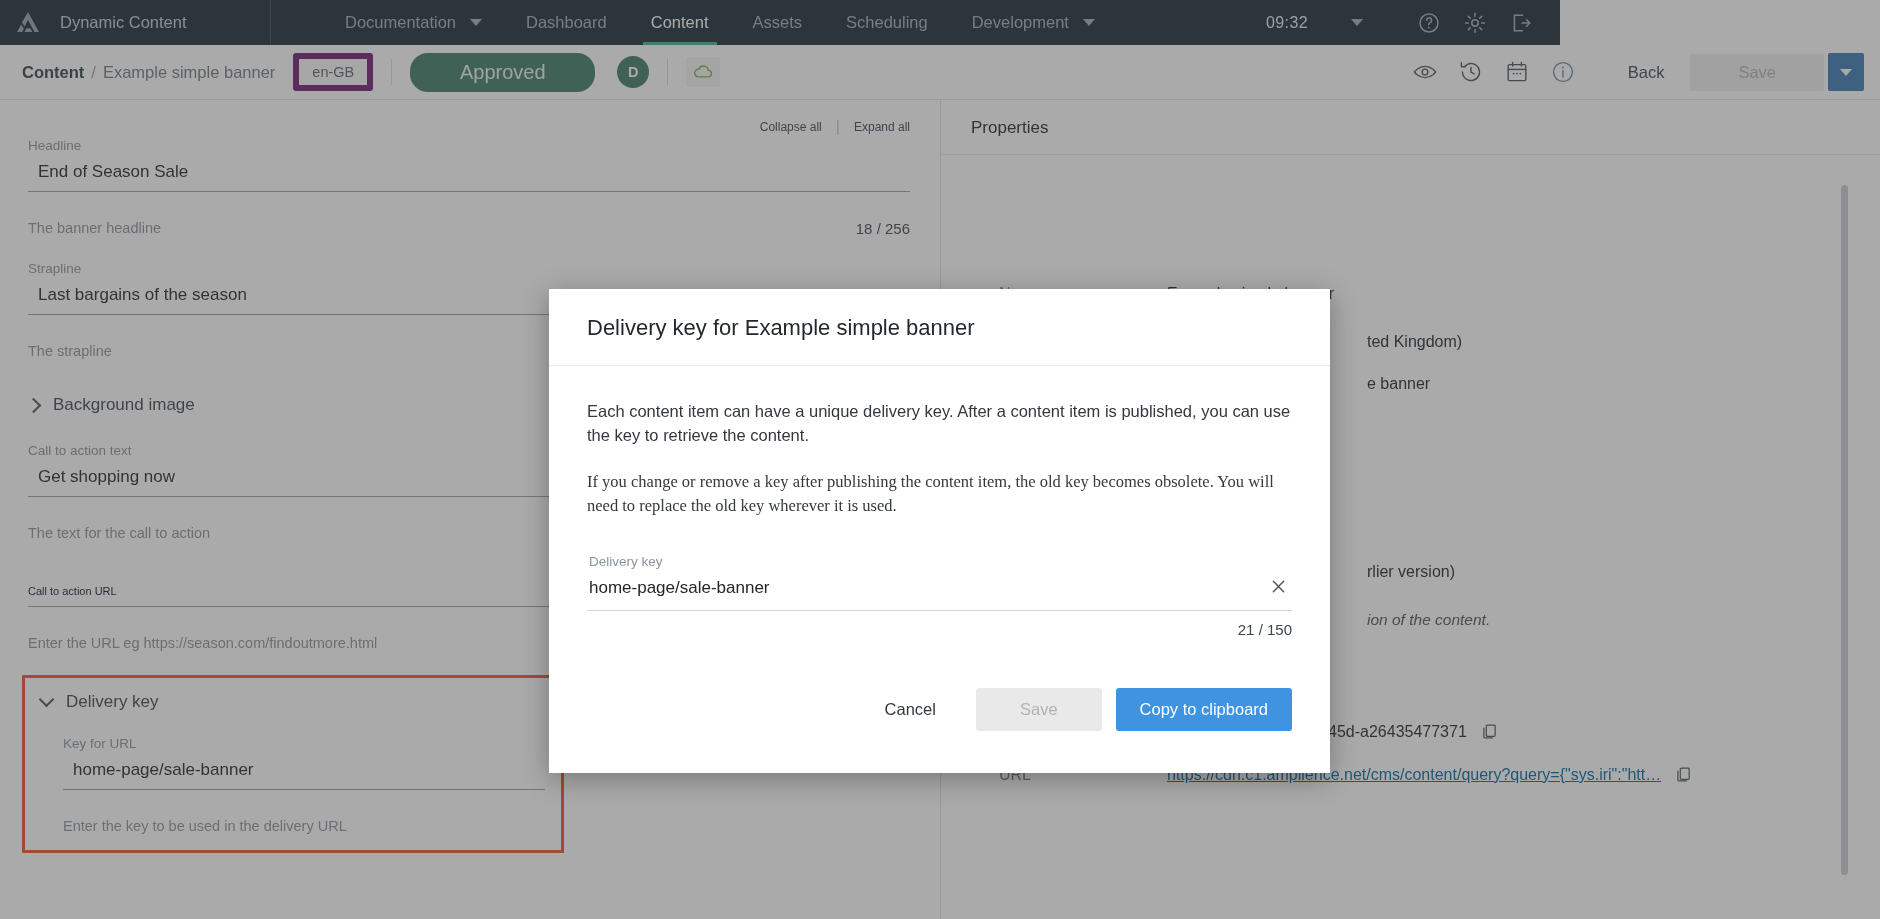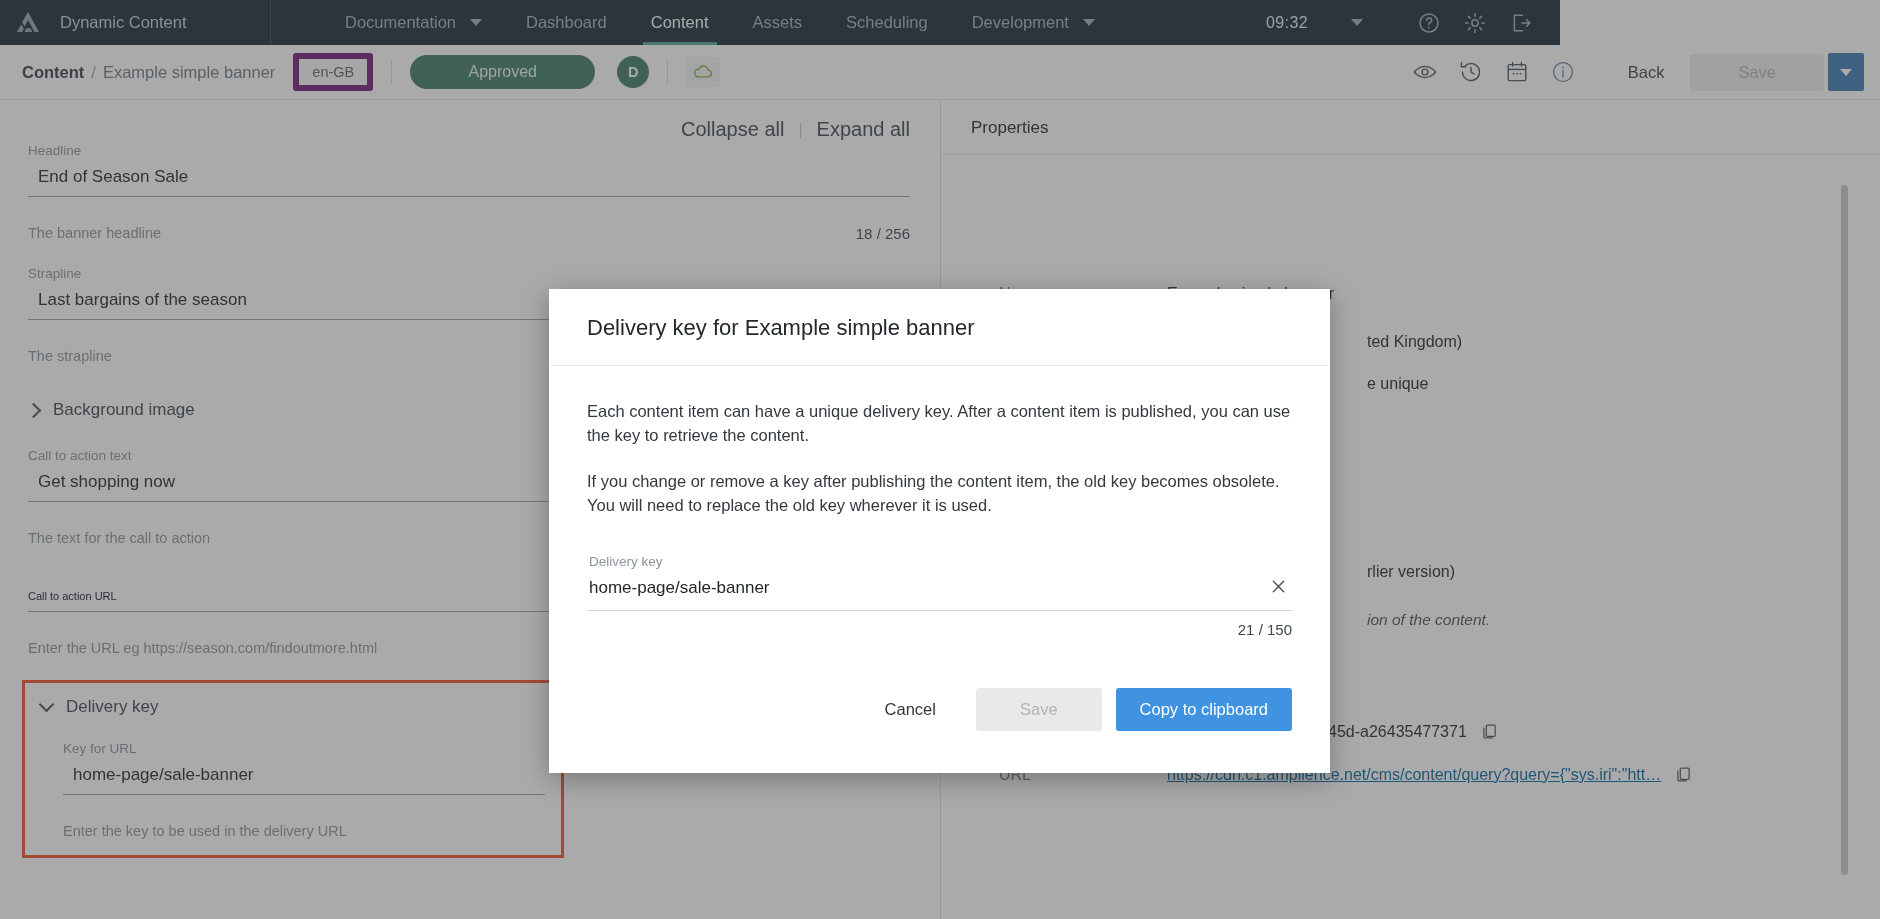--- a/index.html
+++ b/index.html
@@ -60,21 +60,21 @@
   .crumb-sep { color: #9aa3ab; font-size: 16.5px; margin: 0 7px; }
   .crumb-leaf { color: #6f7b85; font-size: 16.5px; }
   .locale-chip {
     margin-left: 18px; border: 6px solid #701a75; border-radius: 3px;
     background: #fafafa; color: #5d676f; font-size: 14.5px;
     padding: 5px 13px; cursor: pointer;
   }
   .vdiv { width: 1px; height: 26px; background: #dcdcdc; margin: 0 18px; }
   .status-pill {
     background: #3f7a66; color: #e9f2ee; border-radius: 18px;
-    font-size: 16px; padding: 8px 0; width: 185px; text-align: center;
+    font-size: 20px; padding: 8px 0; width: 185px; text-align: center;
     cursor: pointer;
   }
   .avatar {
     width: 32px; height: 32px; border-radius: 50%; background: #3f7a66;
     color: #ffffff; font-size: 14.5px; font-weight: bold;
     display: flex; align-items: center; justify-content: center;
     margin-left: 22px; cursor: pointer;
   }
   .pub-chip {
     width: 34px; height: 30px; background: #f4f4f4; border-radius: 3px;
@@ -109,21 +109,21 @@
   }
   .left-pane {
     width: 941px; height: 100%; position: relative;
     border-right: 1px solid #e0e0e0; padding: 18px 30px 0 28px;
     overflow: hidden;
   }
   .collapse-row {
     display: flex; justify-content: flex-end; align-items: center;
     gap: 14px; margin-bottom: 2px;
   }
-  .link-txt { color: #3c4751; font-size: 20px; cursor: pointer; }
+  .link-txt { color: #3c4751; font-size: 12px; cursor: pointer; }
   .pipe { color: #c2c8cd; font-size: 16px; }
 
   .field { margin-bottom: 24px; }
   .f-label { color: #8b949c; font-size: 13.5px; margin-bottom: 9px; }
   .f-value {
     color: #23282d; font-size: 17px; padding: 0 0 9px 10px;
     border-bottom: 1px solid #9aa0a6;
   }
   .f-value.placeholder { color: #0f172a; font-size: 11px; padding-left: 0; }
   .f-help-row { display: flex; justify-content: space-between; padding-top: 8px; margin-top: 20px; }
@@ -181,21 +181,21 @@
     position: absolute; z-index: 50; left: 549px; top: 289px;
     width: 781px; background: #ffffff;
     box-shadow: 0 6px 26px rgba(0,0,0,.30);
   }
   .modal-head {
     padding: 26px 38px 24px 38px; border-bottom: 1px solid #ececec;
   }
   .modal-title { color: #23282d; font-size: 22px; }
   .modal-body { padding: 34px 38px 4px 38px; }
   .modal-p { color: #33393f; font-size: 16.5px; line-height: 1.45; }
-  .modal-p + .modal-p { margin-top: 22px; }
+  .modal-p + .modal-p { margin-top: 22px; font-family: Liberation Serif, serif; }
   .mk-label { color: #8b949c; font-size: 13.5px; margin: 36px 0 8px 2px; }
   .mk-input-wrap {
     display: flex; align-items: center; border-bottom: 1px solid #cfd4d8;
     padding: 0 0 10px 2px;
   }
   .mk-input { flex: 1; color: #23282d; font-size: 17px; }
   .mk-clear { cursor: pointer; padding: 0 4px; }
   .mk-count {
     text-align: right; color: #3c4751; font-size: 15px; padding-top: 10px;
   }
@@ -404,21 +404,21 @@
 
       <div class="props-card">
         <div class="prow" style="padding-top:82px;">
           <span class="prow-k">Name</span>
           <span class="prow-v">Example simple banner</span>
         </div>
         <div class="prow" style="padding-left:402px;padding-bottom:24px;">
           <span class="prow-v">ted Kingdom)</span>
         </div>
         <div class="prow" style="padding-left:402px;padding-bottom:170px;">
-          <span class="prow-v">e unique</span>
+          <span class="prow-v">e banner</span>
         </div>
         <div class="prow" style="padding-left:402px;padding-bottom:30px;">
           <span class="prow-v">rlier version)</span>
         </div>
         <div class="prow" style="padding-left:402px;padding-bottom:52px;">
           <span class="italic-note">ion of the content.</span>
         </div>
 
         <div class="sect-head">Content delivery</div>
 

